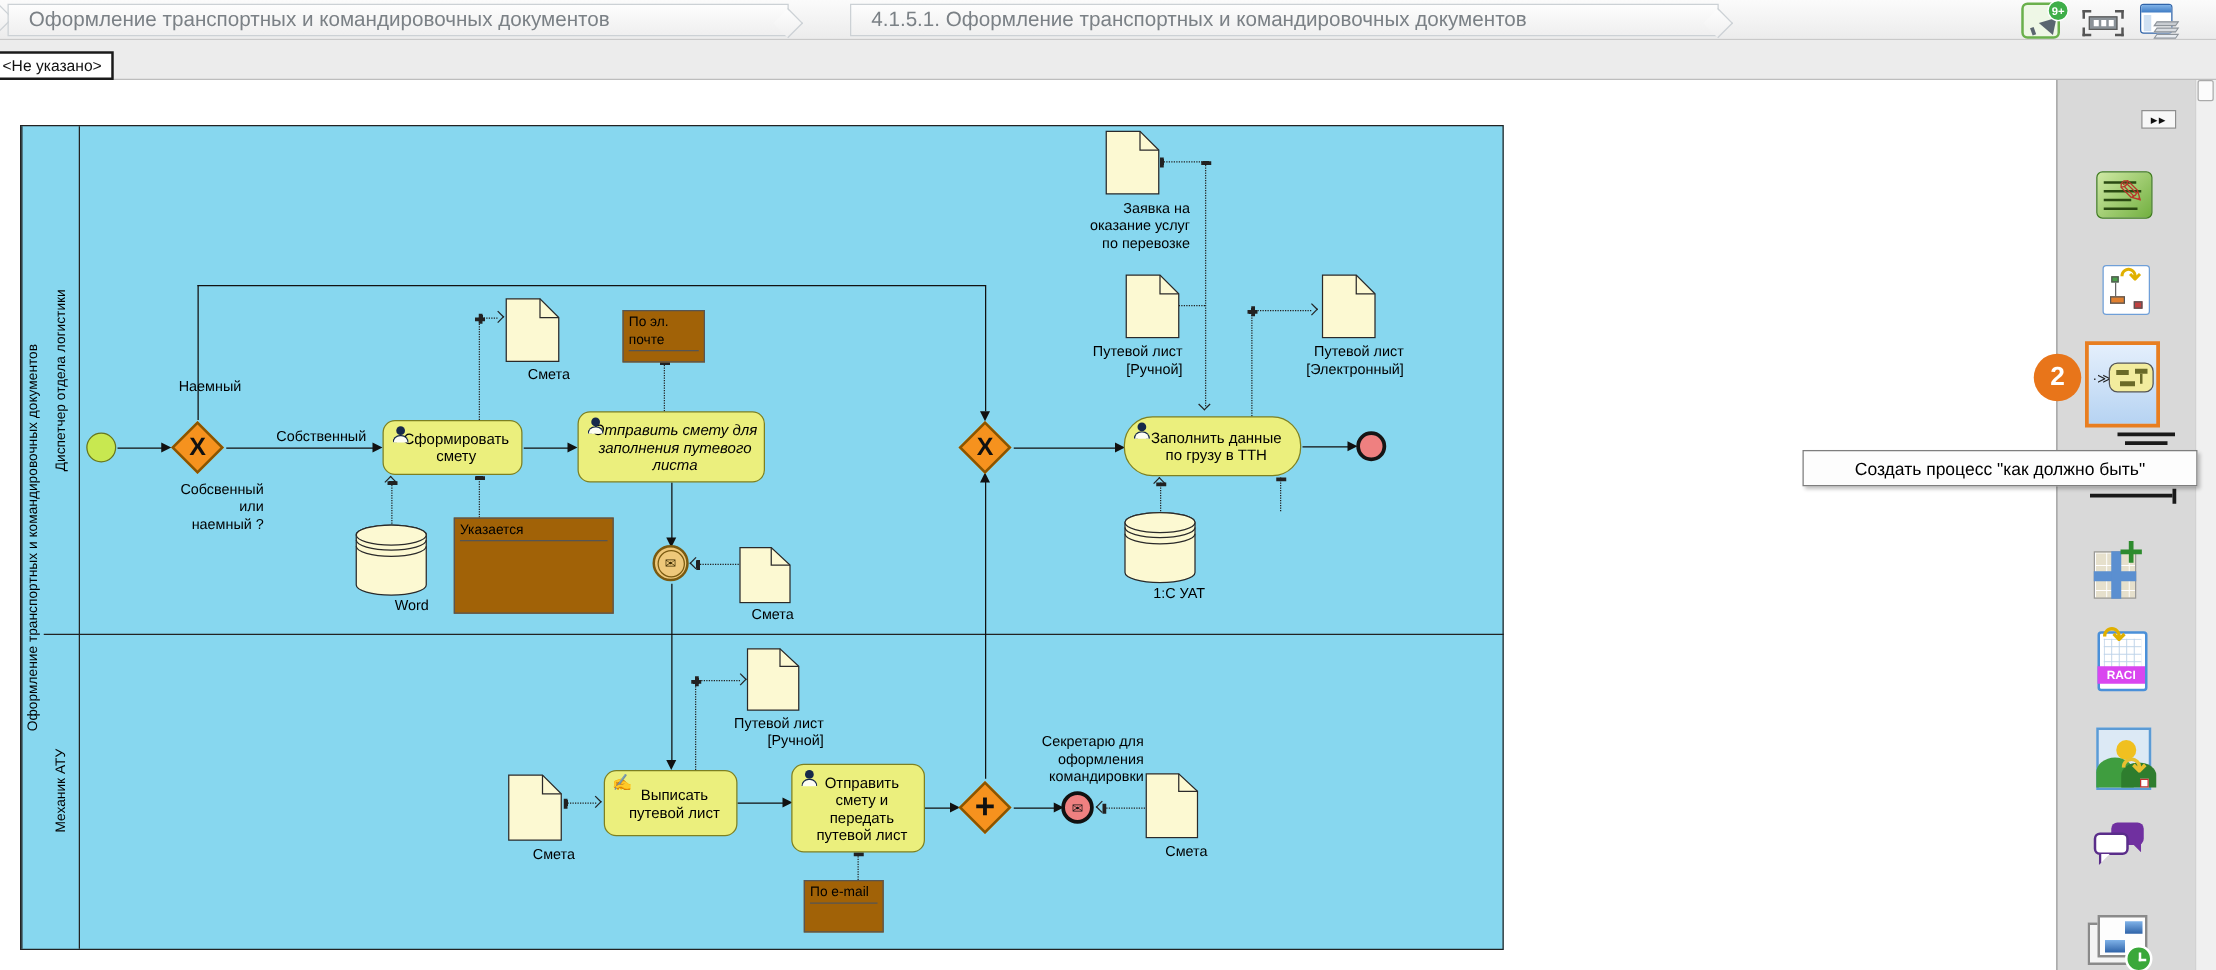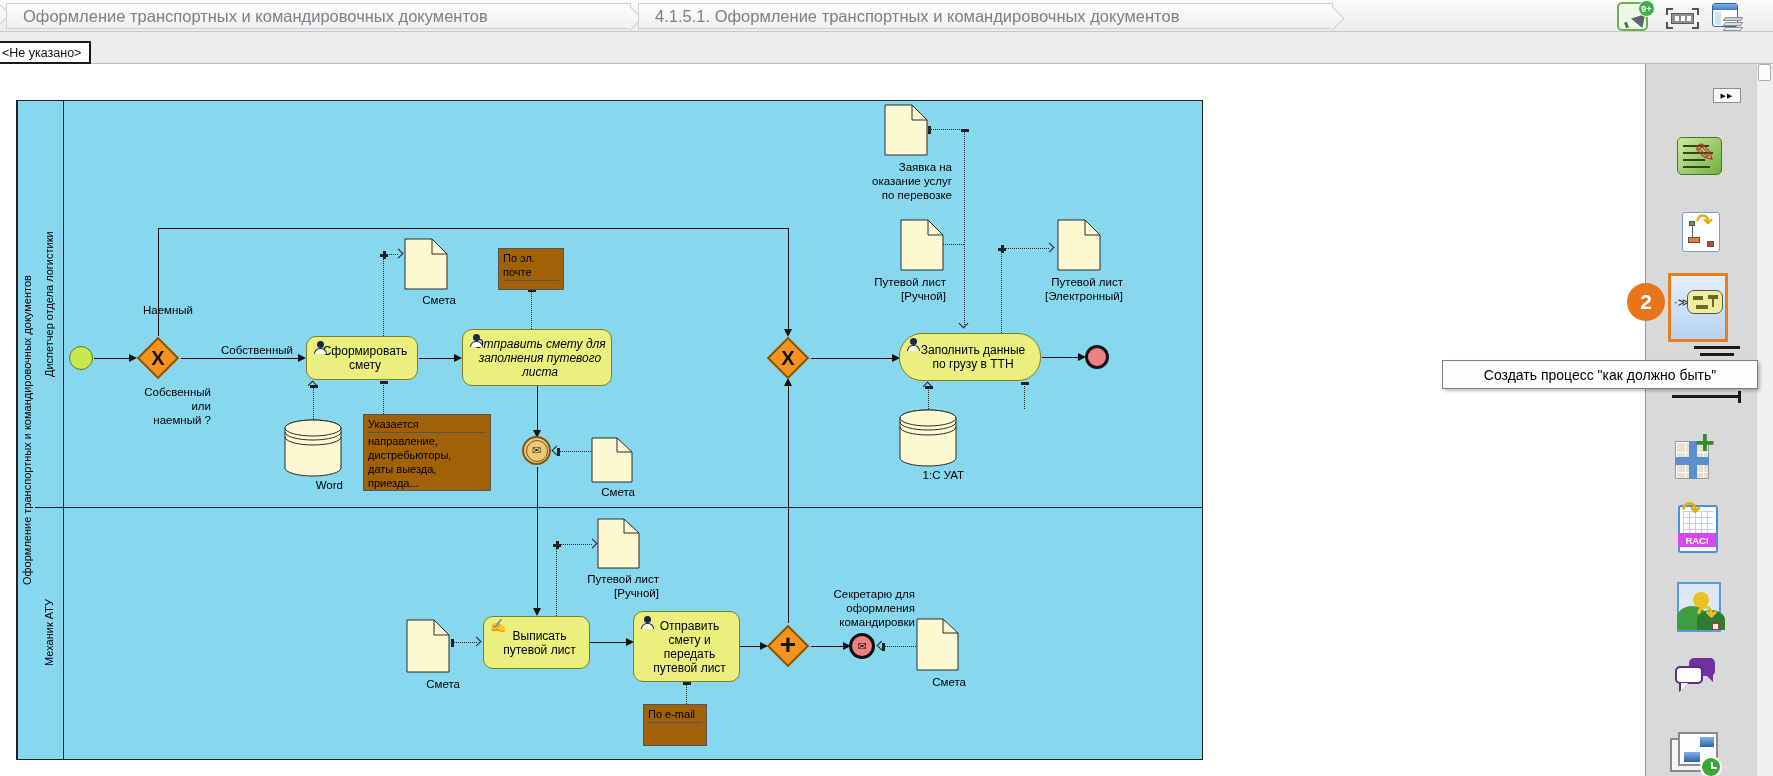--- a/index.html
+++ b/index.html
@@ -104,21 +104,21 @@
 </style>
 </head>
 <body>
 
 <div id="bar1">
   <div class="crumb-tip" style="left:-10px;"></div>
   <div class="crumb" style="left:6px; width:625px;">
     <span>Оформление транспортных и командировочных документов</span>
     <div class="crumb-tip" style="right:-9px;"></div>
   </div>
-  <div class="crumb" style="left:638px; width:695px;text-align:right;">
+  <div class="crumb" style="left:680px; width:695px;text-align:right;">
     <span>4.1.5.1. Оформление транспортных и командировочных документов</span>
     <div class="crumb-tip" style="right:-9px;"></div>
   </div>
 
   <div id="hdr-icons">
 
     <div class="hicon" style="left:1617px; top:2px; width:31px; height:29px; background:#eef7e6; border:2px solid #6ab04c; border-radius:5px;">
       <div class="abs" style="left:5px; top:8px; width:0; height:0; border:7px solid transparent; border-right:13px solid #5a6570; transform:rotate(12deg);"></div>
       <div class="abs" style="left:6px; top:18px; width:3px; height:6px; background:#5a6570; transform:rotate(-20deg);"></div>
     </div>
@@ -336,24 +336,20 @@
     <ellipse cx="30" cy="9" rx="28" ry="8" fill="#fcf9d2" stroke="#2a2a2a"></ellipse>
     <path d="M2,13 a28,8 0 0 0 56,0 M2,18 a28,8 0 0 0 56,0" stroke="#2a2a2a" fill="none"></path>
     </svg>
 
   <div class="note" style="left:481px; top:147px; width:66px; height:42px;">
     <div class="ttl pre">По эл.
 почте</div>
   </div>
   <div class="note" style="left:346px; top:313px; width:128px; height:77px;">
     <div class="ttl">Указается</div>
-    <div class="bdy pre">направление,
-дистребьюторы,
-даты выезда,
-приезда...</div>
   </div>
   <div class="note" style="left:626px; top:603px; width:64px; height:42px;">
     <div class="ttl">По e-mail</div>
   </div>
 
   <div class="lbl" style="left:106px; top:202px; width:70px;">Наемный</div>
   <div class="lbl" style="left:176px; top:242px; width:100px;">Собственный</div>
   <div class="lbl pre" style="left:88px; top:284px; width:106px;">Собсвенный
 или
 наемный ?</div>

